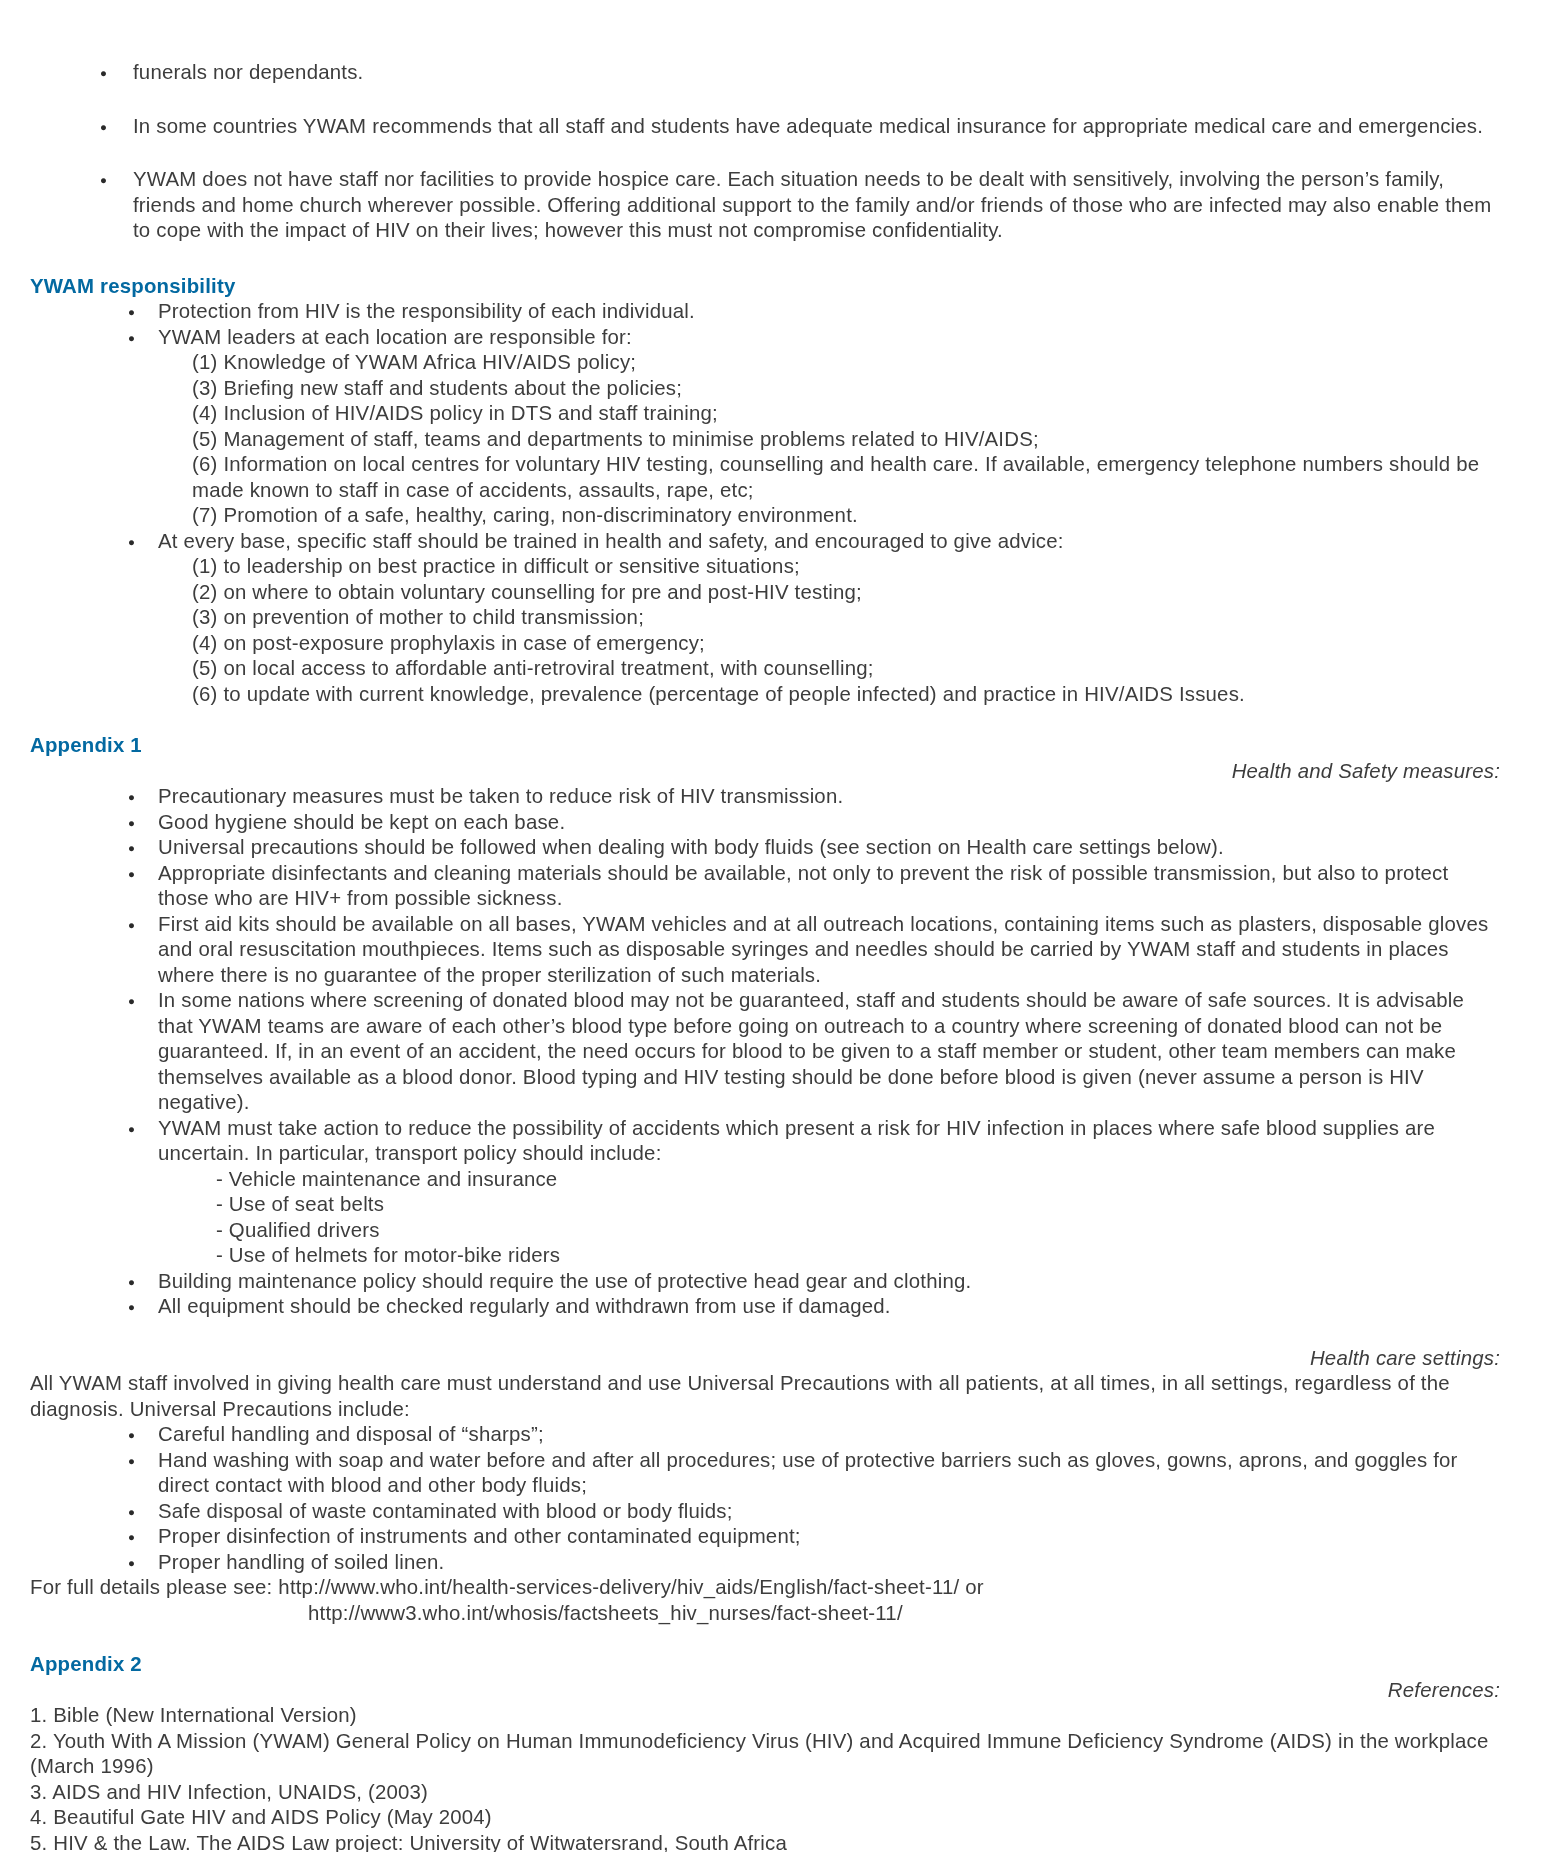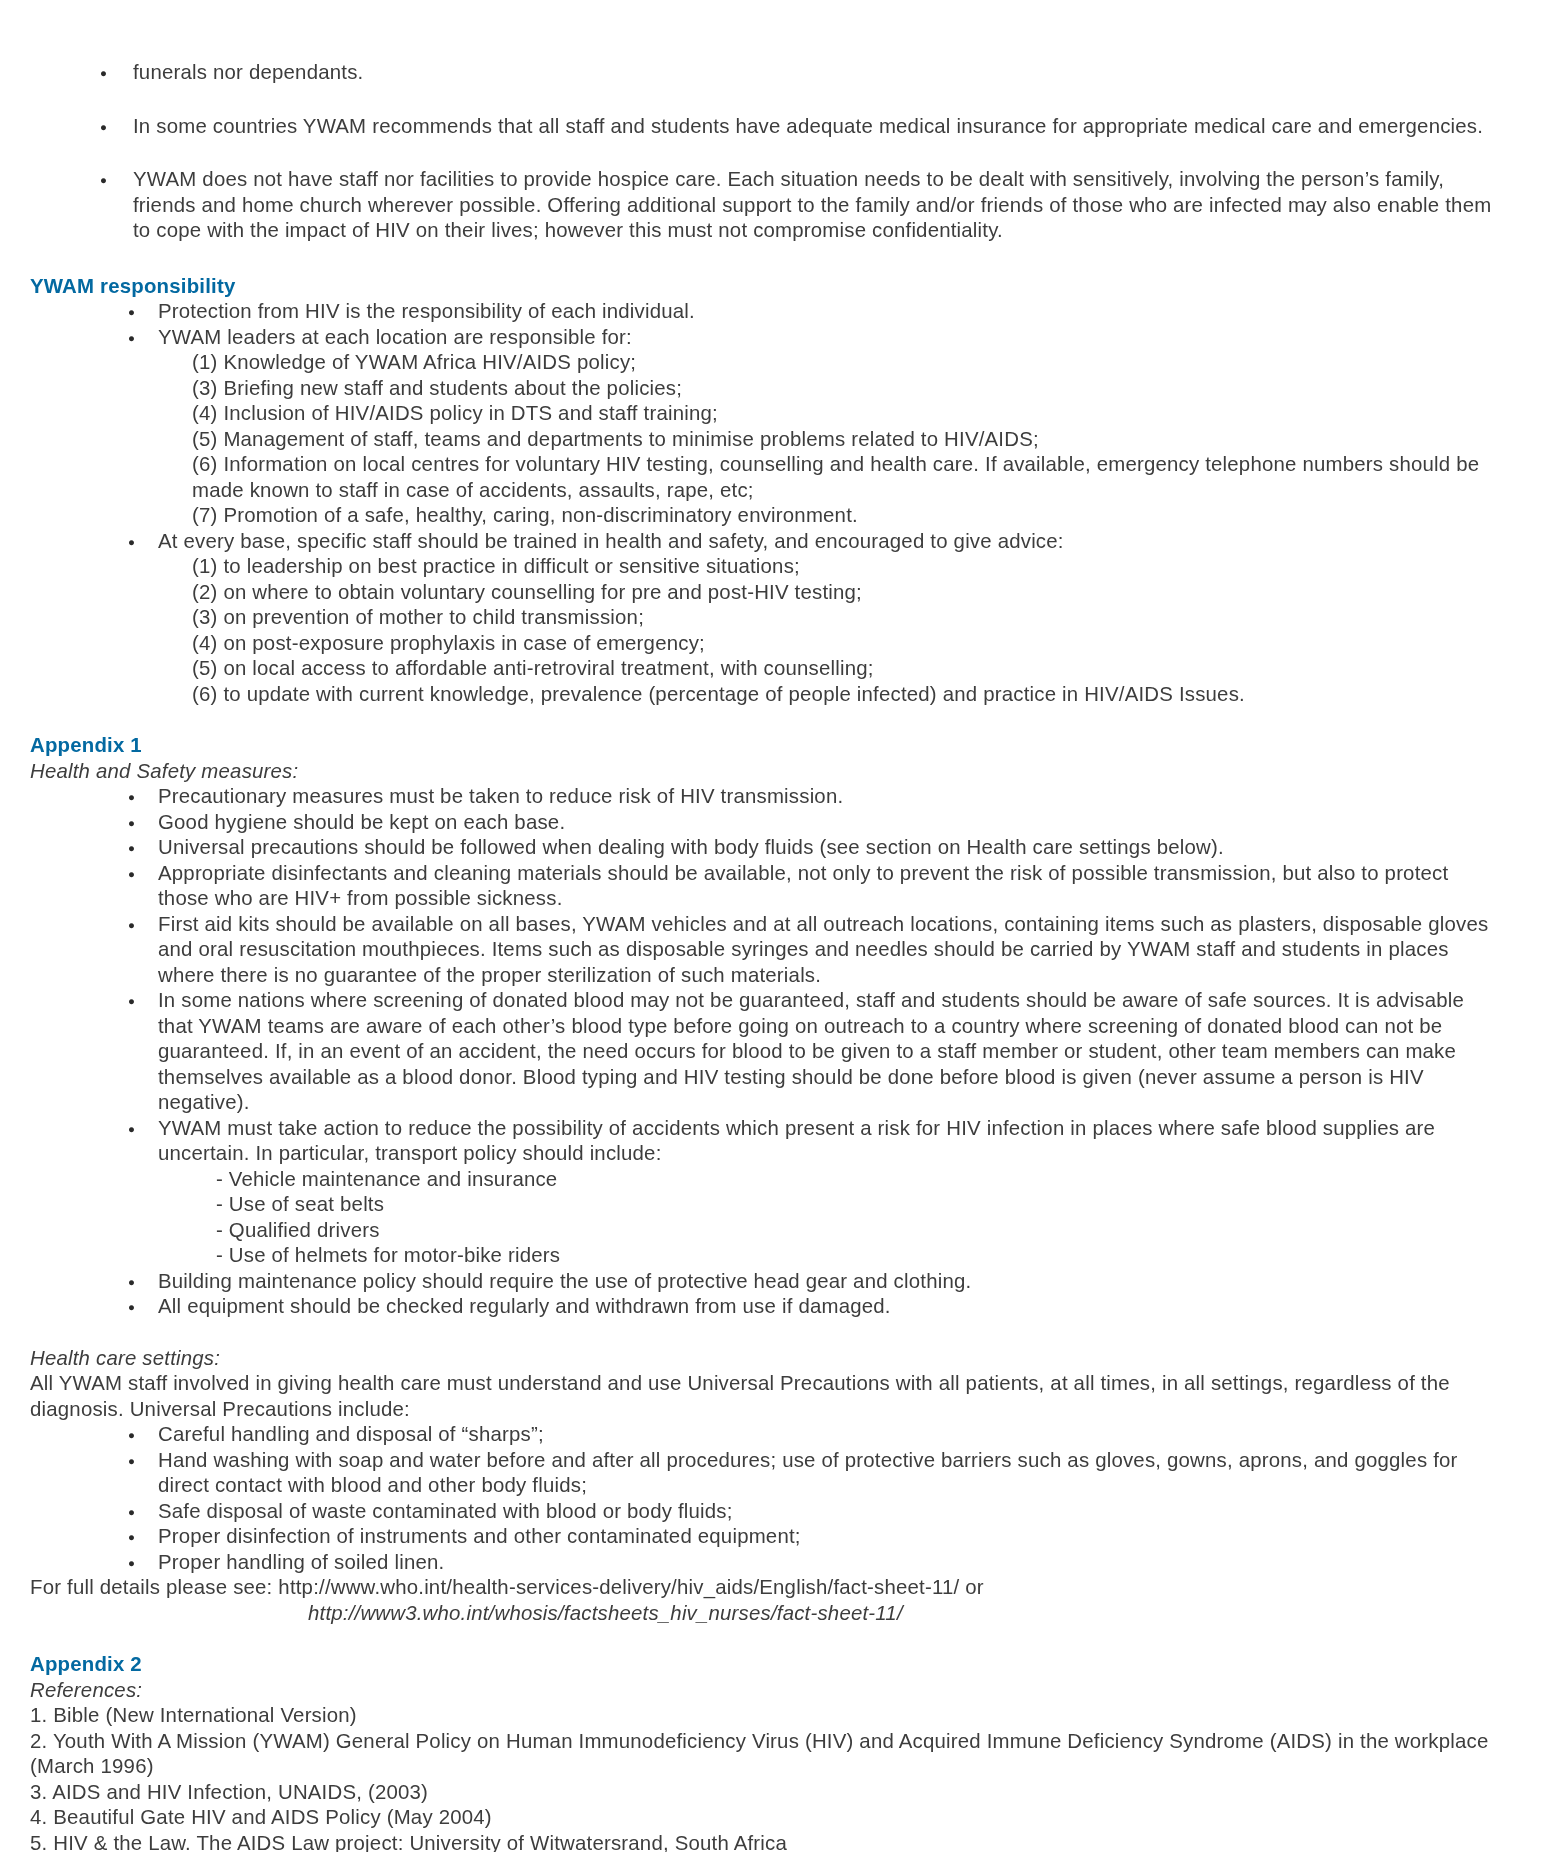--- a/index.html
+++ b/index.html
@@ -17,24 +17,24 @@
   #doc {
     padding: 32px 44px 0 30px;
   }
   .heading {
     font-weight: bold;
     color: #0369a1;
     margin-top: 26px;
   }
   .heading.first-gap { margin-top: 30px; }
   .heading.last { margin-top: 16px; }
-  .italic { font-style: italic; }
+  .italic { font-style: italic; text-align: right; }
   .list + .italic { margin-top: 26px; }
   .para {}
-  .para.url2 { padding-left: 278px; font-style: italic; }
+  .para.url2 { padding-left: 278px; }
   .list {}
   .li { position: relative; }
   .lvl1 > .li { padding-left: 103px; margin-top: 28px; }
   .lvl2 > .li { padding-left: 128px; }
   .li-bullet {
     position: absolute;
     top: 1px;
     font-size: 11.5px;
     color: #2a2a2a;
   }

